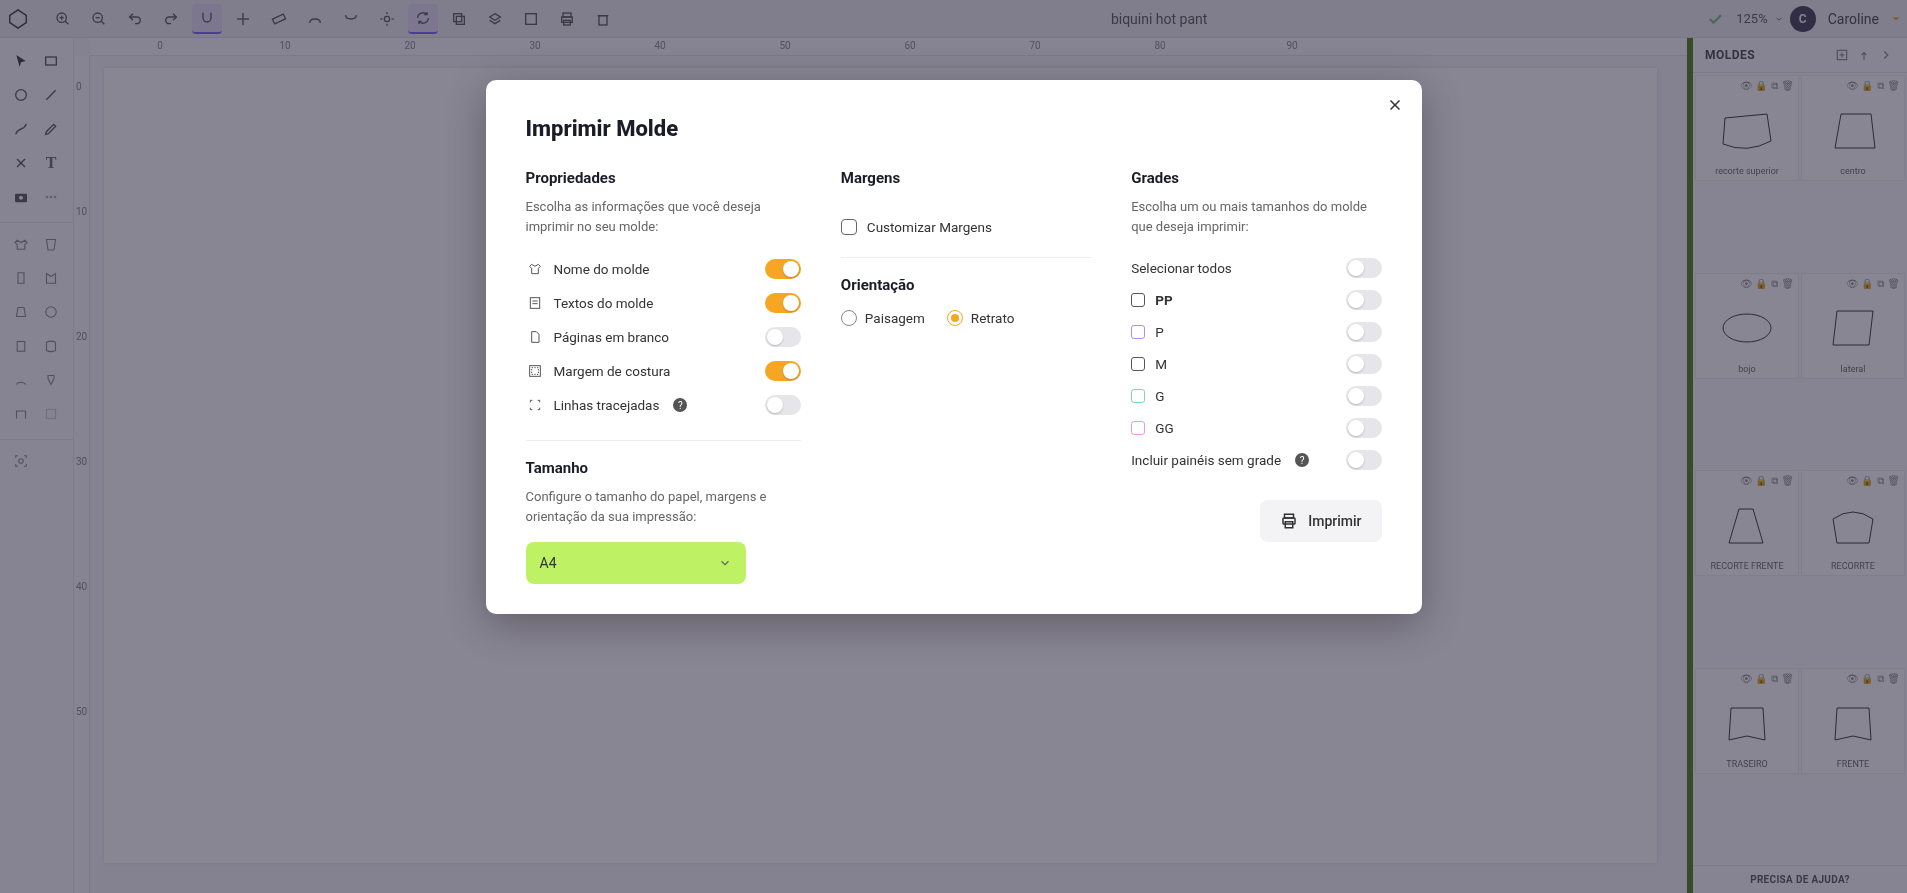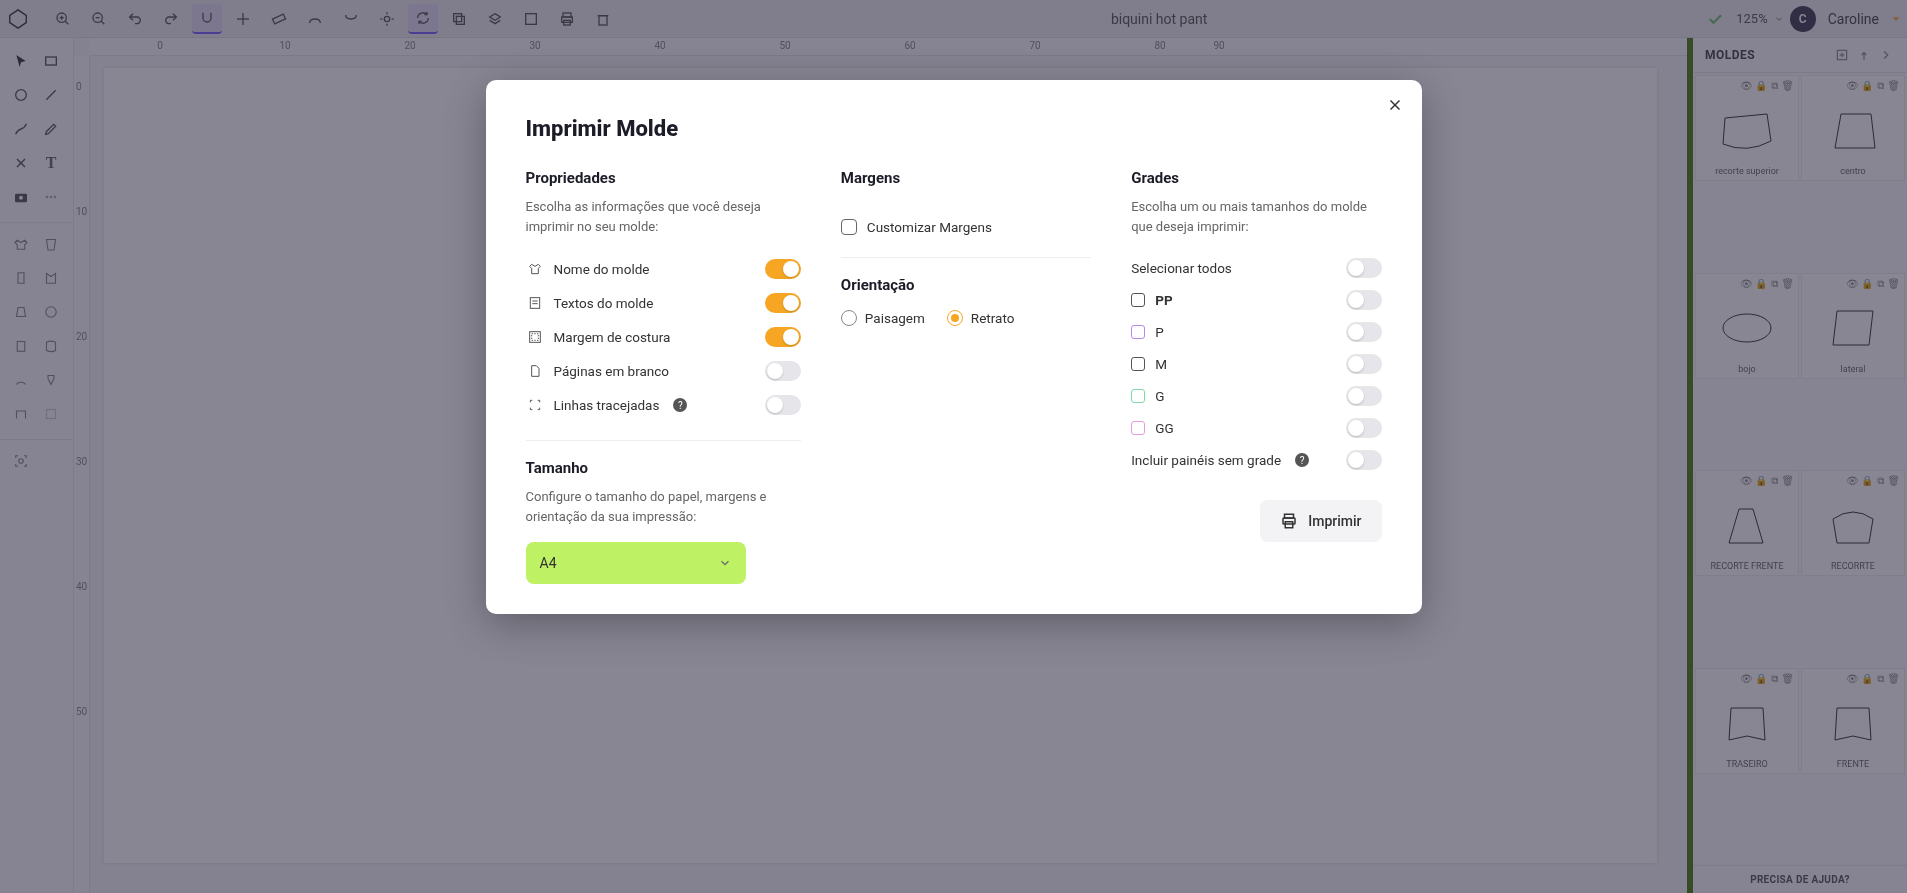--- a/index.html
+++ b/index.html
@@ -366,21 +366,21 @@
     <div class="ruler-h" id="ruler-h">
         <span style="left: 70px;">0</span>
         <span style="left: 195px;">10</span>
         <span style="left: 320px;">20</span>
         <span style="left: 445px;">30</span>
         <span style="left: 570px;">40</span>
         <span style="left: 695px;">50</span>
         <span style="left: 820px;">60</span>
         <span style="left: 945px;">70</span>
         <span style="left: 1070px;">80</span>
-        <span style="left: 1129px;">90</span>
+        <span style="left: 1202px;">90</span>
       </div>
     <div class="ruler-v" id="ruler-v">
         <span style="top: 30px;">0</span>
         <span style="top: 155px;">10</span>
         <span style="top: 280px;">20</span>
         <span style="top: 405px;">30</span>
         <span style="top: 530px;">40</span>
         <span style="top: 655px;">50</span>
       </div>
     <div class="canvas"></div>
@@ -567,40 +567,40 @@
                 </span>
       <span>Textos do molde</span>
 
     </div>
     <div class="toggle on"></div>
             </div>
             <div class="prop-row">
     <div class="pl">
       <span class="pi">
                   <svg width="16" height="16" viewBox="0 0 24 24" fill="none" stroke="#555" stroke-width="1.5">
+                    <path d="M7 4h7l4 4v12H7z"></path>
+                  </svg>
+                </span>
+      <span>Páginas em branco</span>
+
+    </div>
+    <div class="toggle "></div>
+            </div>
+            <div class="prop-row">
+    <div class="pl">
+      <span class="pi">
+                  <svg width="16" height="16" viewBox="0 0 24 24" fill="none" stroke="#555" stroke-width="1.5">
                     <rect x="4" y="4" width="16" height="16"></rect>
                     <rect x="7" y="7" width="10" height="10" stroke-dasharray="2 2"></rect>
                   </svg>
                 </span>
       <span>Margem de costura</span>
 
     </div>
     <div class="toggle on"></div>
-            </div>
-            <div class="prop-row">
-    <div class="pl">
-      <span class="pi">
-                  <svg width="16" height="16" viewBox="0 0 24 24" fill="none" stroke="#555" stroke-width="1.5">
-                    <path d="M7 4h7l4 4v12H7z"></path>
-                  </svg>
-                </span>
-      <span>Páginas em branco</span>
-
-    </div>
-    <div class="toggle "></div>
             </div>
             <div class="prop-row">
     <div class="pl">
       <span class="pi">
                   <svg width="16" height="16" viewBox="0 0 24 24" fill="none" stroke="#555" stroke-width="1.5">
                     <path d="M5 8V5h3M19 8V5h-3M5 16v3h3M19 16v3h-3"></path>
                   </svg>
                 </span>
       <span>Linhas tracejadas</span>
       <span class="help-q">?</span>

